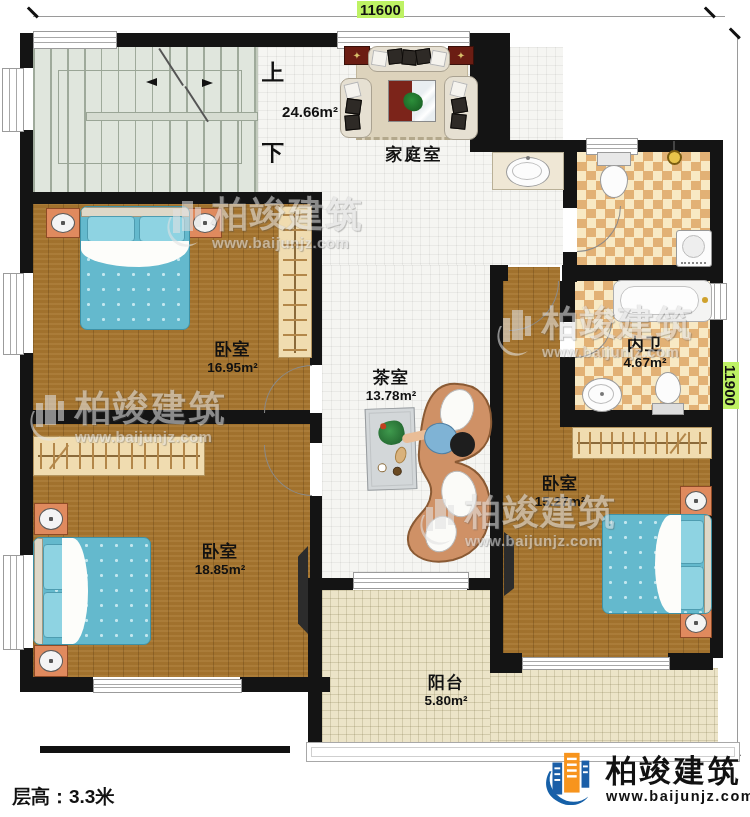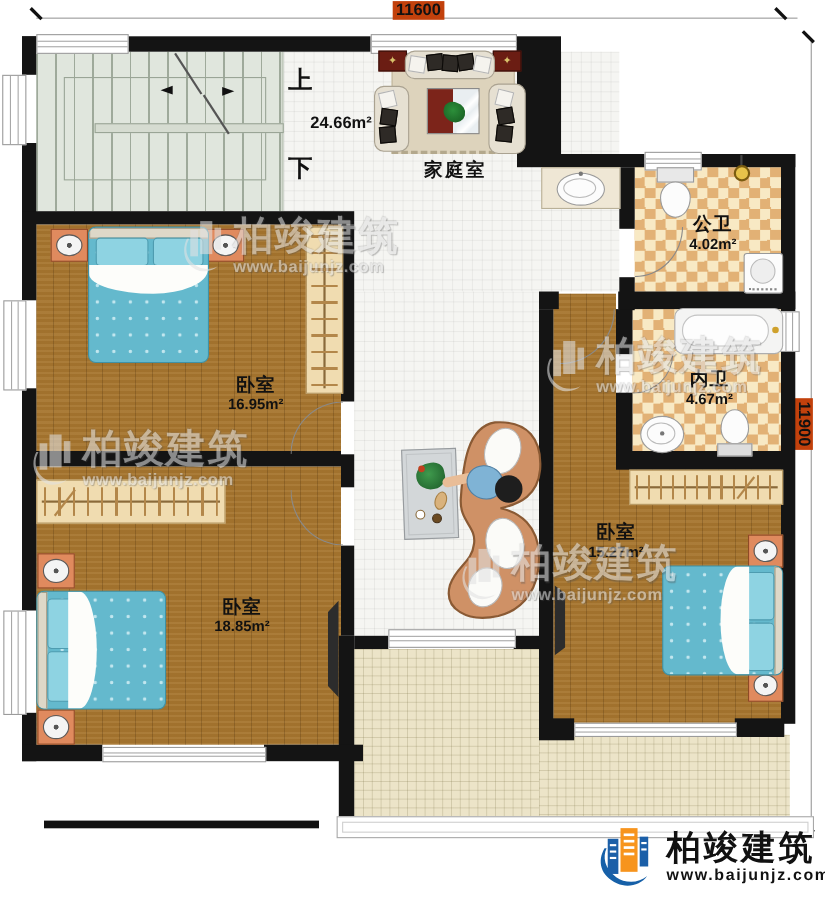--- a/index.html
+++ b/index.html
@@ -45,21 +45,21 @@
   .hb{position:absolute;background:#ded8c8;border:1px solid #a09880;}
   .nstand{position:absolute;background:#e08a5e;border:1px solid #8e4a26;}
   .nstand::after{content:"";position:absolute;inset:4px;border-radius:50%;
     border:1.5px solid #5a5a5a;background:radial-gradient(circle,#555 2px,#f4f4f4 2.5px);}
   .ward{position:absolute;background:#f0dcb0;border:1px solid #b3945e;}
   .cush{position:absolute;width:13px;height:13px;background:#2e2a26;border:1px solid #0c0a08;}
   .cushw{background:#f5f3ee;border:1px solid #b5b5b5;}
   .sofa{position:absolute;background:#e6e0d2;border:1.5px solid #aaa291;border-radius:9px;}
   .tick{position:absolute;width:14px;height:2.5px;background:#111;transform:rotate(45deg);}
   .dimline{position:absolute;background:#9a9a9a;}
-  .dimtext{position:absolute;font-size:15px;font-weight:700;background:#c2410c;padding:0 3px;}
+  .dimtext{position:absolute;font-size:15px;font-weight:700;background:#bef264;padding:0 3px;}
   .wm{position:absolute;display:flex;align-items:center;gap:6px;opacity:.58;color:#e2e2e2;
     text-shadow:1px 1px 1px rgba(82,82,82,.6),-0.5px -0.5px 1px rgba(82,82,82,.3);}
   .wm-name{font-size:36px;font-weight:900;letter-spacing:2px;line-height:1;}
   .wm-url{font-size:15px;font-weight:700;letter-spacing:.5px;margin-top:2px;}
   .tv{position:absolute;background:#2c2c2c;}
   .fixture{position:absolute;background:#fcfcfc;border:1px solid #9b9b9b;}
 </style>
 </head>
 <body>
 
@@ -258,39 +258,43 @@
   <div class="abs" style="left:450px;top:432px;width:25px;height:25px;background:#1e1e1e;border-radius:50%;"></div>
 
   <div class="abs" style="left:306px;top:742px;width:434px;height:20px;background:#fff;border:1px solid #a8a8a8;">
     <div class="abs" style="left:4px;top:4px;right:4px;bottom:4px;border:1px solid #cfcfcf;"></div>
   </div>
 
   <div class="label" style="left:255px;top:60px;width:36px;font-size:22px;">上</div>
   <div class="label" style="left:260px;top:103px;width:100px;font-size:15px;">24.66m²</div>
   <div class="label" style="left:255px;top:140px;width:36px;font-size:22px;">下</div>
   <div class="label" style="left:364px;top:145px;width:100px;font-size:17px;letter-spacing:2px;">家庭室</div>
-  <div class="label" style="left:600px;top:194px;width:96px;">
-    <div class="nm">公卫</div>
-    <div class="ar">4.02m²</div>
-  </div>
   <div class="label" style="left:595px;top:335px;width:100px;">
     <div class="nm">内卫</div>
     <div class="ar">4.67m²</div>
   </div>
   <div class="label" style="left:175px;top:340px;width:115px;">
     <div class="nm">卧室</div>
     <div class="ar">16.95m²</div>
   </div>
+  <div class="label" style="left:335px;top:368px;width:112px;">
+    <div class="nm">茶室</div>
+    <div class="ar">13.78m²</div>
+  </div>
   <div class="label" style="left:505px;top:474px;width:110px;">
     <div class="nm">卧室</div>
     <div class="ar">15.27m²</div>
   </div>
   <div class="label" style="left:165px;top:542px;width:110px;">
     <div class="nm">卧室</div>
     <div class="ar">18.85m²</div>
+  </div>
+  <div class="label" style="left:390px;top:673px;width:112px;">
+    <div class="nm">阳台</div>
+    <div class="ar">5.80m²</div>
   </div>
 
   <div class="wm" style="left:162px;top:196px;">
     <svg width="44" height="54" viewBox="0 0 44 54" style="color:inherit;">
         <path d="M8 20 C 3 30 5 42 16 48 C 22 51 31 50 36 45 C 29 49 20 48 14 43 C 6 36 6 27 10 20 Z" fill="currentColor"></path>
         <rect x="20" y="4" width="11" height="30" fill="currentColor"></rect>
         <rect x="11" y="12" width="7" height="24" fill="currentColor"></rect>
         <rect x="33" y="10" width="6" height="20" fill="currentColor"></rect>
       </svg>
     <div>
@@ -329,20 +333,23 @@
         <rect x="11" y="12" width="7" height="24" fill="currentColor"></rect>
         <rect x="33" y="10" width="6" height="20" fill="currentColor"></rect>
       </svg>
     <div>
       <div class="wm-name">柏竣建筑</div>
       <div class="wm-url">www.baijunjz.com</div>
     </div>
   </div>
 
   <div class="abs" style="left:40px;top:746px;width:250px;height:7px;background:#111;"></div>
+  <div class="abs" style="left:12px;top:784px;font-size:19px;font-weight:700;">
+    <span>层高：</span><span>3.3米</span>
+  </div>
 
   <div class="abs" style="left:536px;top:748px;display:flex;align-items:center;gap:8px;">
     <svg width="62" height="62" viewBox="0 0 64 64">
       <path d="M14 24 C 7 36 10 50 26 57 C 35 61 48 59 54 50 C 46 57 33 57 25 51 C 14 43 12 32 16 24 Z" fill="#1660a8"></path>
       <rect x="29" y="5" width="16" height="41" fill="#f7941d"></rect>
       <rect x="17" y="15" width="10" height="33" fill="#1b5fa8"></rect>
       <rect x="47" y="13" width="8" height="28" fill="#1b5fa8"></rect>
       <rect x="32" y="10" width="10" height="2.5" fill="#fff"></rect>
         <rect x="32" y="16" width="10" height="2.5" fill="#fff"></rect>
         <rect x="32" y="22" width="10" height="2.5" fill="#fff"></rect>

